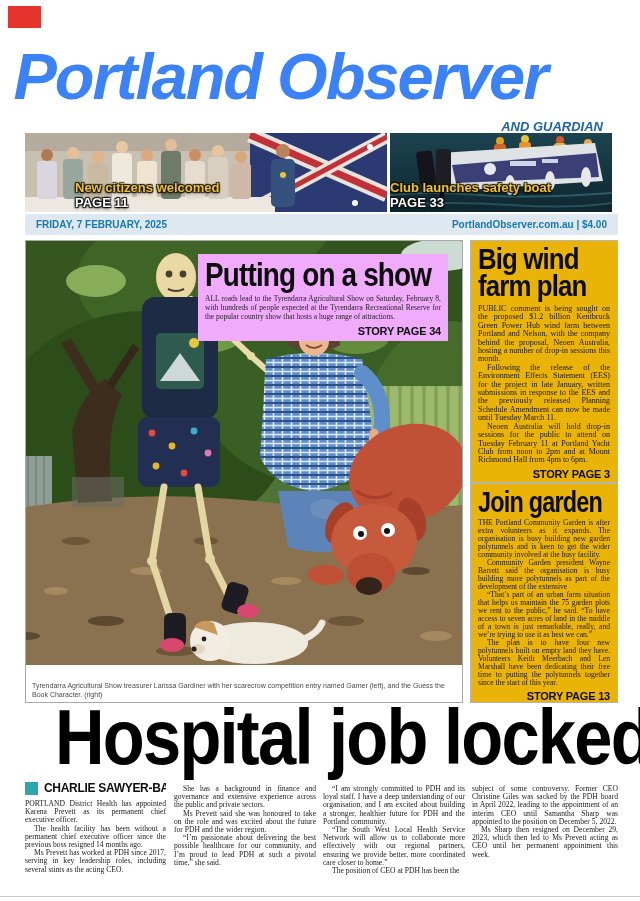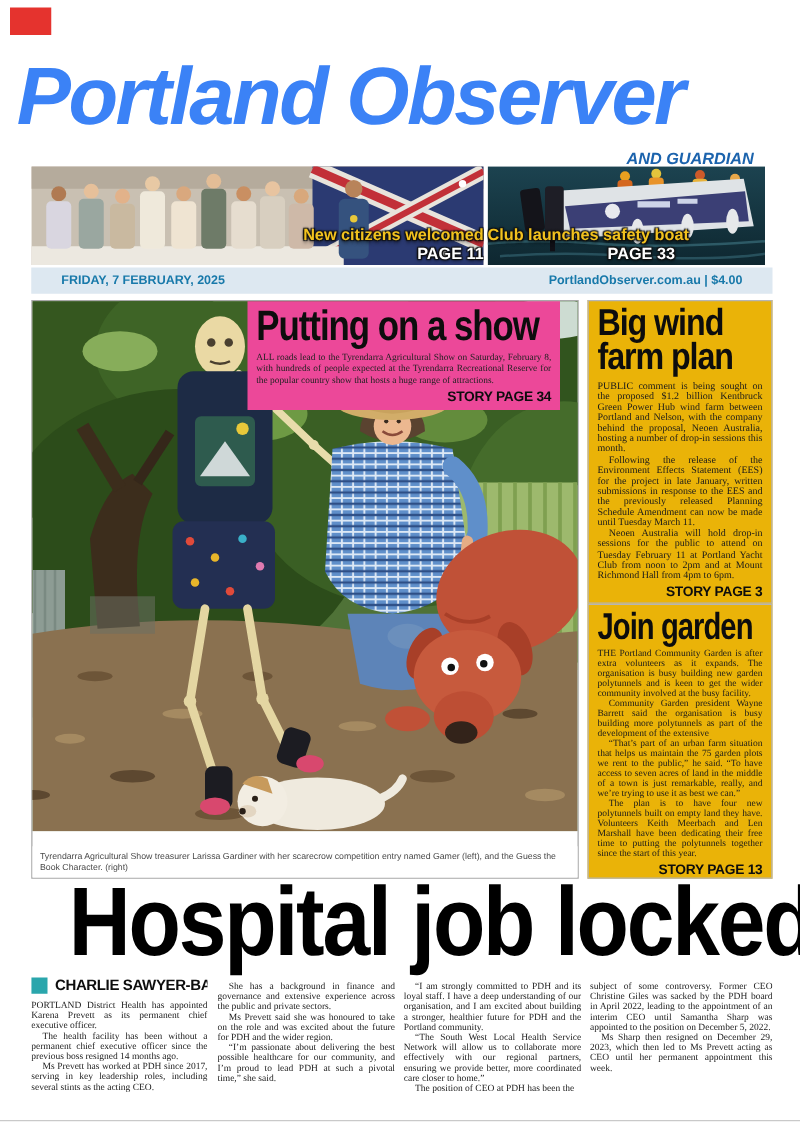--- a/index.html
+++ b/index.html
@@ -18,38 +18,38 @@
     font-size:65px;font-weight:bold;font-style:italic;color:#3b82f6;letter-spacing:-2px;
     white-space:nowrap;}
   .masthead-sub{position:absolute;right:37px;top:119px;font-size:13px;font-weight:bold;
     font-style:italic;color:#1b63ad;letter-spacing:0;}
 
   
   .teaser{position:absolute;top:133px;height:79px;overflow:hidden;}
   .teaser svg{position:absolute;left:0;top:0;}
   .teaser-left{left:25px;width:362px;}
   .teaser-right{left:390px;width:222px;}
-  .teaser-text{position:absolute;bottom:2px;text-align:right;line-height:15px;}
+  .teaser-text{position:absolute;bottom:2px;text-align:left;line-height:15px;}
   .tt-left{left:50px;width:312px;}
   .tt-right{left:0px;width:150px;white-space:nowrap;}
   .teaser-title{font-size:13px;font-weight:bold;color:#f2c21e;
     text-shadow:-1px -1px 1px #111,1px -1px 1px #111,-1px 1px 1px #111,1px 1px 1px #111,0 2px 3px rgba(0,0,0,.55);}
   .teaser-page{font-size:13px;font-weight:bold;color:#ffffff;
     text-shadow:-1px -1px 1px #111,1px -1px 1px #111,-1px 1px 1px #111,1px 1px 1px #111,0 2px 3px rgba(0,0,0,.55);}
 
   
   .date-bar{position:absolute;left:25px;top:214px;width:593px;height:21px;background:#dde8f1;
-    display:flex;justify-content:space-between;align-items:center;padding:0 24px;box-sizing:border-box;
+    display:flex;justify-content:space-between;align-items:center;padding:0 11px;box-sizing:border-box;
     font-size:10px;font-weight:bold;color:#1879aa;}
 
   
   .lead-box{position:absolute;left:25px;top:240px;width:438px;height:463px;
     border:1px solid #a8a8a8;box-sizing:border-box;background:#fff;}
   .lead-photo{display:block;}
-  .lead-overlay{position:absolute;left:172px;top:0;width:250px;background:#ec4899;
+  .lead-overlay{position:absolute;left:172px;top:13px;width:250px;background:#f0abfc;
     padding:2px 7px 4px 7px;box-sizing:border-box;}
   .lead-headline{height:37px;overflow:visible;}
   .lead-headline span{display:inline-block;white-space:nowrap;font-size:34px;line-height:37px;
     font-weight:bold;letter-spacing:-1px;transform:scaleX(.82);transform-origin:left top;color:#0d0d0d;}
   .lead-body{font-size:7.5px;line-height:9px;color:#222;margin-top:1px;}
   .story-page{font-weight:bold;text-align:right;font-size:11px;letter-spacing:-.2px;color:#0d0d0d;}
   .lead-overlay .story-page{margin-top:4px;}
   .caption{position:absolute;left:0;bottom:0;width:100%;box-sizing:border-box;
     padding:4px 6px 3px 6px;font-size:7px;line-height:9px;color:#4a4a4a;background:#fff;}
 

